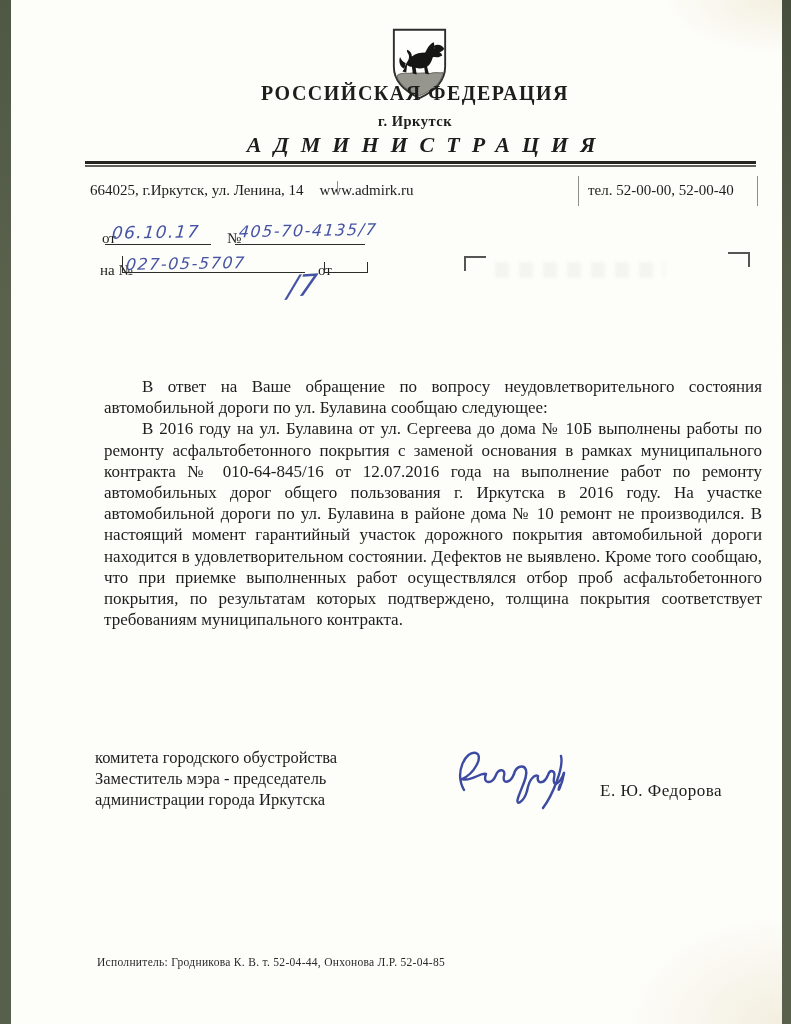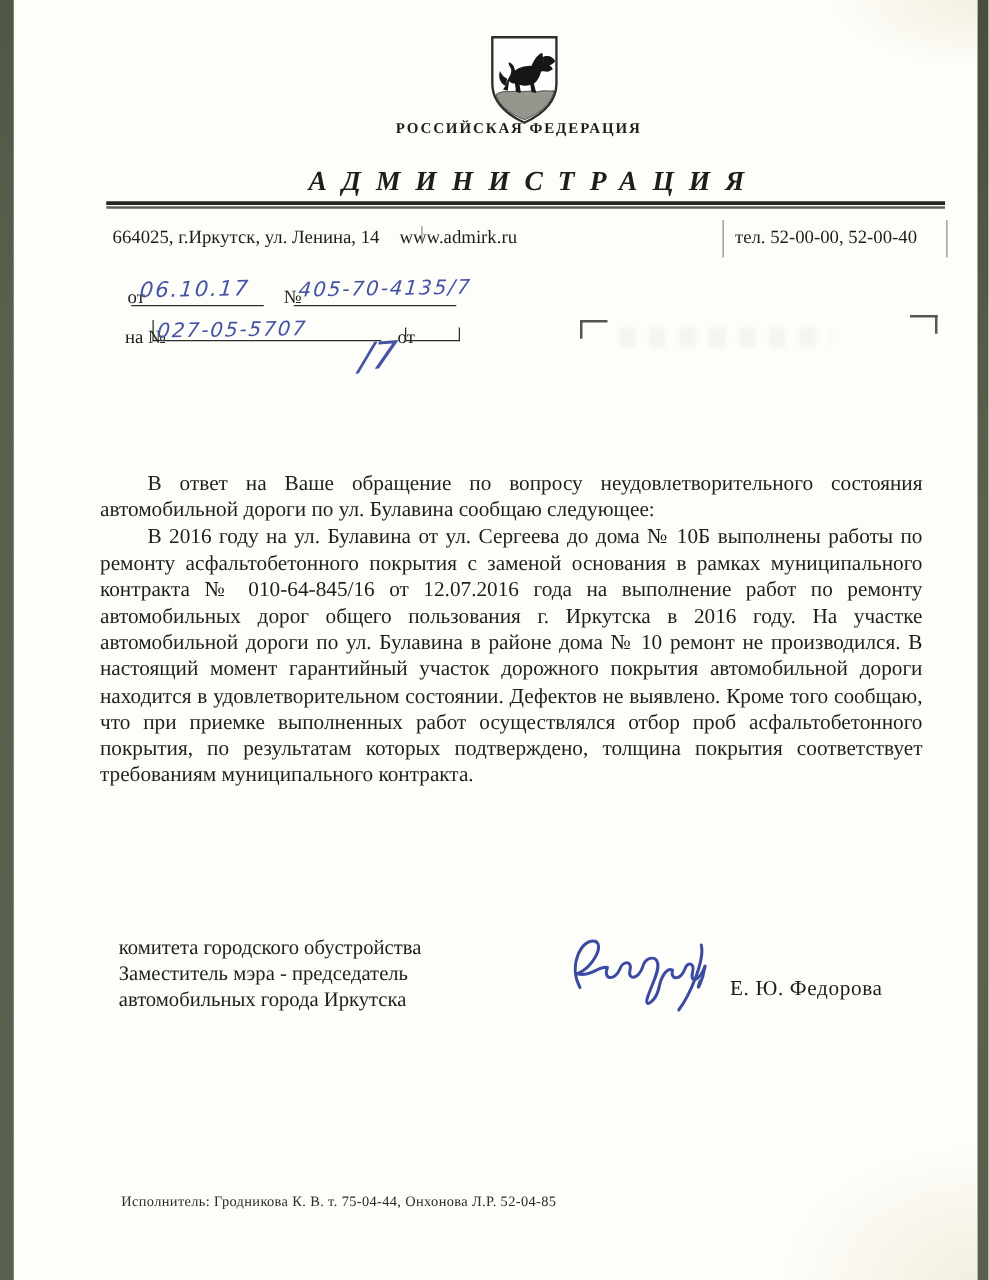--- a/index.html
+++ b/index.html
@@ -12,21 +12,21 @@
   .band-left{left:0;width:11px;}
   .band-right{right:0;width:9px;background:linear-gradient(180deg,#474f3c,#5a624e 40%,#59614d);}
   .tint-tr{position:absolute;right:9px;top:0;width:120px;height:55px;
     background:radial-gradient(ellipse at top right, rgba(232,222,190,.45), rgba(232,222,190,0) 70%);}
   .tint-br{position:absolute;right:9px;bottom:0;width:160px;height:110px;
     background:radial-gradient(ellipse at bottom right, rgba(228,216,182,.4), rgba(228,216,182,0) 70%);}
 
   
   .emblem{position:absolute;left:391px;top:26px;width:57px;height:76px;}
   .center-block{position:absolute;left:85px;width:660px;text-align:center;}
-  .country{top:95px;font-size:12px;font-weight:bold;letter-spacing:1.5px;}
+  .country{top:82px;font-size:20px;font-weight:bold;letter-spacing:1.5px;}
   .city{top:113px;font-size:14.5px;font-weight:bold;letter-spacing:.5px;}
   .org{top:132px;font-size:22px;font-weight:bold;letter-spacing:12px;padding-left:12px;font-style:italic;}
   .rule{position:absolute;left:85px;width:671px;}
   .rule-a{top:161px;height:3px;background:#25241f;}
   .rule-b{top:165px;height:2px;background:#61605a;}
 
   .addr-row{position:absolute;top:182px;font-size:15px;white-space:nowrap;}
   .addr-left{left:90px;}
   .addr-site{margin-left:16px;}
   .addr-phone{left:588px;}
@@ -51,28 +51,28 @@
   .hand-seven{left:288px;top:268px;font-size:30px;letter-spacing:0;transform:skewX(-10deg) rotate(-4deg);}
 
   .corner{position:absolute;width:20px;height:13px;}
   .corner-l{left:464px;top:256px;border-top:2px solid #555;border-left:2px solid #555;}
   .corner-r{left:728px;top:252px;border-top:2px solid #555;border-right:2px solid #555;}
   .bleed{position:absolute;left:495px;top:262px;width:170px;height:16px;opacity:.5;
     background:repeating-linear-gradient(90deg, rgba(160,158,150,.18) 0 14px, rgba(160,158,150,0) 14px 24px);
     filter:blur(1.5px);}
 
   
-  .letter-body{position:absolute;left:80px;top:376px;width:658px;
+  .letter-body{position:absolute;left:104px;top:376px;width:658px;
     font-size:17px;line-height:21.2px;text-align:justify;}
   .letter-body p{margin:0;text-indent:38px;}
 
   
   .signoff{position:absolute;left:95px;top:747px;font-size:16.5px;line-height:21px;}
   .autograph{position:absolute;left:448px;top:738px;width:130px;height:84px;}
-  .signer-name{position:absolute;left:584px;top:781px;font-size:17px;letter-spacing:.5px;}
+  .signer-name{position:absolute;left:600px;top:781px;font-size:17px;letter-spacing:.5px;}
 
   .footer-line{position:absolute;left:97px;top:956px;font-size:11.5px;letter-spacing:.3px;color:#2a2a28;}
 </style>
 </head>
 <body>
 
 <div class="scan">
 
   <div class="band band-left"></div>
   <div class="band band-right"></div>
@@ -81,20 +81,21 @@
 
   <svg class="emblem" viewBox="0 0 60 78">
     <path d="M3 3 H57 V42 C57 57 46 67.5 30 75 C14 67.5 3 57 3 42 Z" fill="#fefefc" stroke="#2e2e2c" stroke-width="2"></path>
     <path d="M6.5 51 C12 47 18 50 24 48 C30 50 36 47 41 49 C46 47 51 49 54.5 48 L54.5 50 C52 59 44 66.5 30 72.5 C16 66.5 9 59.5 6.5 53 Z" fill="#96968f" stroke="#4c4c48" stroke-width="0.8"></path>
     <path d="M14 44 C15 38 19 36 19 31 C19 28 16 27 17 24 C20 25 22 28 22 31 C26 28 31 27 36 27 C38 23 40 18 45 16 C46 19 45 22 47 24 C50 26 53 27 54 30 L50 32 C48 32 46 31 44 32 C43 36 41 40 38 42 L40 50 L36 49 L35 43 C32 44 29 44 26 43 L27 50 L23 49 L22 42 C20 42 18 41 17 40 L16 48 L12 47 Z" fill="#161614"></path>
     <path d="M14 44 C10 42 7.5 37 9.5 31.5 C11 35 13 37 15.5 38 Z" fill="#161614"></path>
     <path d="M45 20 C49 17.5 54 19 56 23 C54 26.5 50 27.5 47 25.5 Z" fill="#161614"></path>
   </svg>
 
   <div class="center-block country">РОССИЙСКАЯ ФЕДЕРАЦИЯ</div>
+  <div class="center-block city">г. Иркутск</div>
   <div class="center-block org">АДМИНИСТРАЦИЯ</div>
 
   <div class="rule rule-a"></div>
   <div class="rule rule-b"></div>
 
   <div class="addr-row addr-left">
     <span>664025,  г.Иркутск, ул. Ленина, 14</span><span class="addr-site">www.admirk.ru</span>
   </div>
   <div class="vsep vsep-a"></div>
   <div class="vsep vsep-b"></div>
@@ -121,30 +122,30 @@
   <div class="bleed"></div>
 
   <div class="letter-body">
     <p>В ответ на Ваше обращение по вопросу неудовлетворительного состояния автомобильной дороги по ул. Булавина сообщаю следующее:</p>
     <p>В 2016 году на ул. Булавина от ул. Сергеева до дома № 10Б выполнены работы по ремонту асфальтобетонного покрытия с заменой основания в рамках муниципального контракта № 010-64-845/16 от 12.07.2016 года на выполнение работ по ремонту автомобильных дорог общего пользования г. Иркутска в 2016 году. На участке автомобильной дороги по ул. Булавина в районе дома № 10 ремонт не производился. В настоящий момент гарантийный участок дорожного покрытия автомобильной дороги находится в удовлетворительном состоянии. Дефектов не выявлено. Кроме того сообщаю, что при приемке выполненных работ осуществлялся отбор проб асфальтобетонного покрытия, по результатам которых подтверждено, толщина покрытия соответствует требованиям муниципального контракта.</p>
   </div>
 
   <div class="signoff">
     <div>комитета городского обустройства</div>
     <div>Заместитель мэра - председатель</div>
-    <div>автомобильных города Иркутска</div>
+    <div>администрации города Иркутска</div>
   </div>
 
   <svg class="autograph" viewBox="0 0 130 84">
     <g fill="none" stroke="#3c4ba1" stroke-width="2.4" stroke-linecap="round" stroke-linejoin="round">
       <path d="M16 52 C6 34 18 12 28 15 C36 18 26 36 14 41 C24 44 32 34 38 36 C34 46 44 47 48 37 C50 31 58 30 56 38 C54 46 62 46 66 36"></path>
       <path d="M66 36 C68 28 76 26 78 32 C80 38 74 48 70 60 C67 69 76 64 79 53"></path>
       <path d="M79 53 C81 42 86 36 90 38 C88 46 96 47 100 37 C102 31 108 32 106 40 C104 50 112 46 116 35"></path>
       <path d="M113 18 C116 30 104 58 95 70"></path>
       <path d="M116 35 C114 48 108 58 112 47"></path>
     </g>
   </svg>
 
   <div class="signer-name">Е. Ю. Федорова</div>
 
-  <div class="footer-line">Исполнитель: Гродникова К. В. т. 75-04-44, Онхонова Л.Р. 52-04-85</div>
+  <div class="footer-line">Исполнитель: Гродникова К. В. т. 52-04-44, Онхонова Л.Р. 52-04-85</div>
 
 </div>
 
 </body></html>

